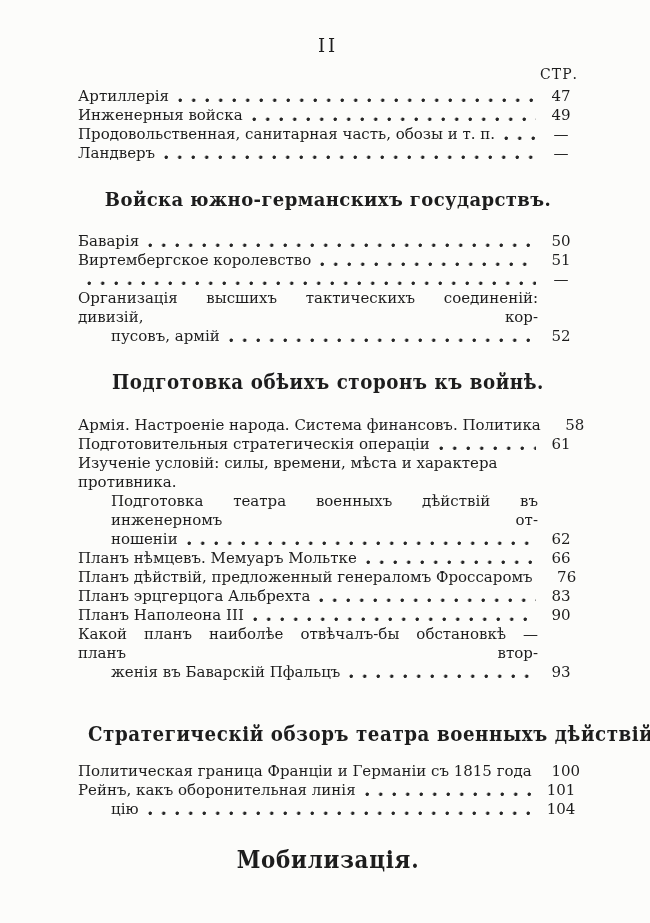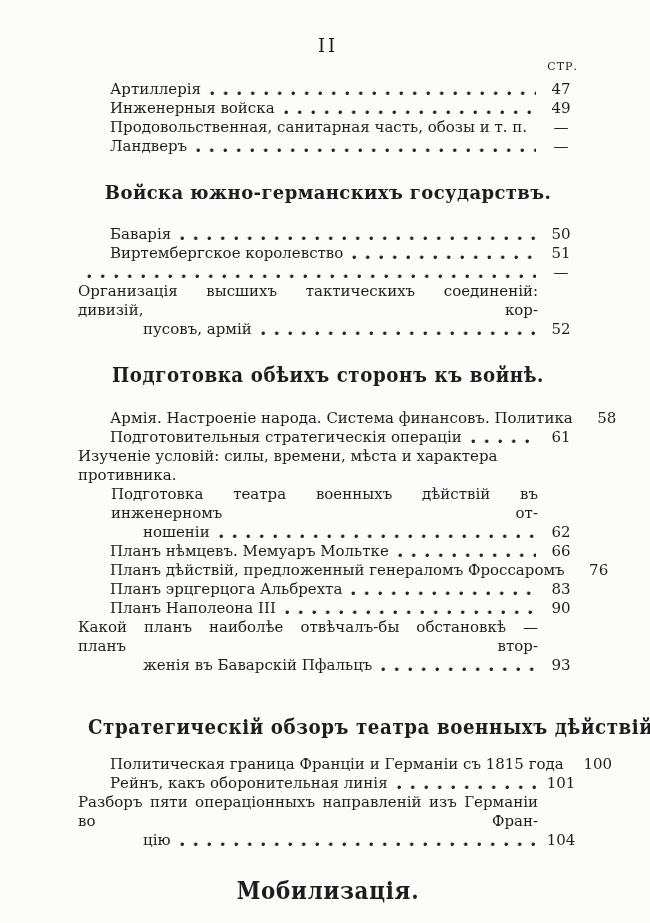--- a/index.html
+++ b/index.html
@@ -20,25 +20,25 @@
   }
   .folio {
     text-align: center;
     font-size: 18px;
     letter-spacing: 3px;
     height: 15px;
     line-height: 15px;
   }
   .col-header {
     text-align: right;
-    font-size: 11px;
+    font-size: 14px;
     letter-spacing: 1px;
     height: 14px;
     line-height: 14px;
-    margin-top: 7px;
+    margin-top: 14px;
     margin-bottom: 6px;
   }
   .toc-section { }
   .sec-header {
     text-align: center;
     font-weight: bold;
     white-space: nowrap;
   }
   .sec-header.sub {
     font-size: 18px;
@@ -75,21 +75,20 @@
   .row.jfill {
     text-align: justify;
     text-align-last: justify;
     word-spacing: 2px;
   }
   .row.cont {
     padding-left: 33px;
   }
   .entry-title {
     white-space: nowrap;
-    margin-left: 32px;
   }
   .leader {
     flex: 1 1 auto;
     height: 8px;
     margin: 0 8px 0 9px;
     background-image: radial-gradient(circle at 2.2px 3.2px, #262626 1.45px, rgba(0,0,0,0) 2px);
     background-size: 13.5px 8px;
     background-repeat: repeat-x;
     background-position: left bottom 1px;
   }
@@ -202,21 +201,20 @@
         <div class="row">
           <span class="entry-title">Политическая граница Франціи и Германіи съ 1815 года</span>
           <span class="leader"></span>
           <span class="page-num">100</span>
         </div>
         <div class="row">
           <span class="entry-title">Рейнъ, какъ оборонительная линія</span>
           <span class="leader"></span>
           <span class="page-num">101</span>
         </div>
-        <div class="row block jfill">Разборъ пяти операціонныхъ направленій изъ Германіи во Фран-</div>
         <div class="row cont">
           <span class="entry-title">цію</span>
           <span class="leader"></span>
           <span class="page-num">104</span>
         </div>
       </div>
       <div class="toc-section">
         <div class="sec-header display-large">Мобилизація.</div>
       </div>
     </div>

